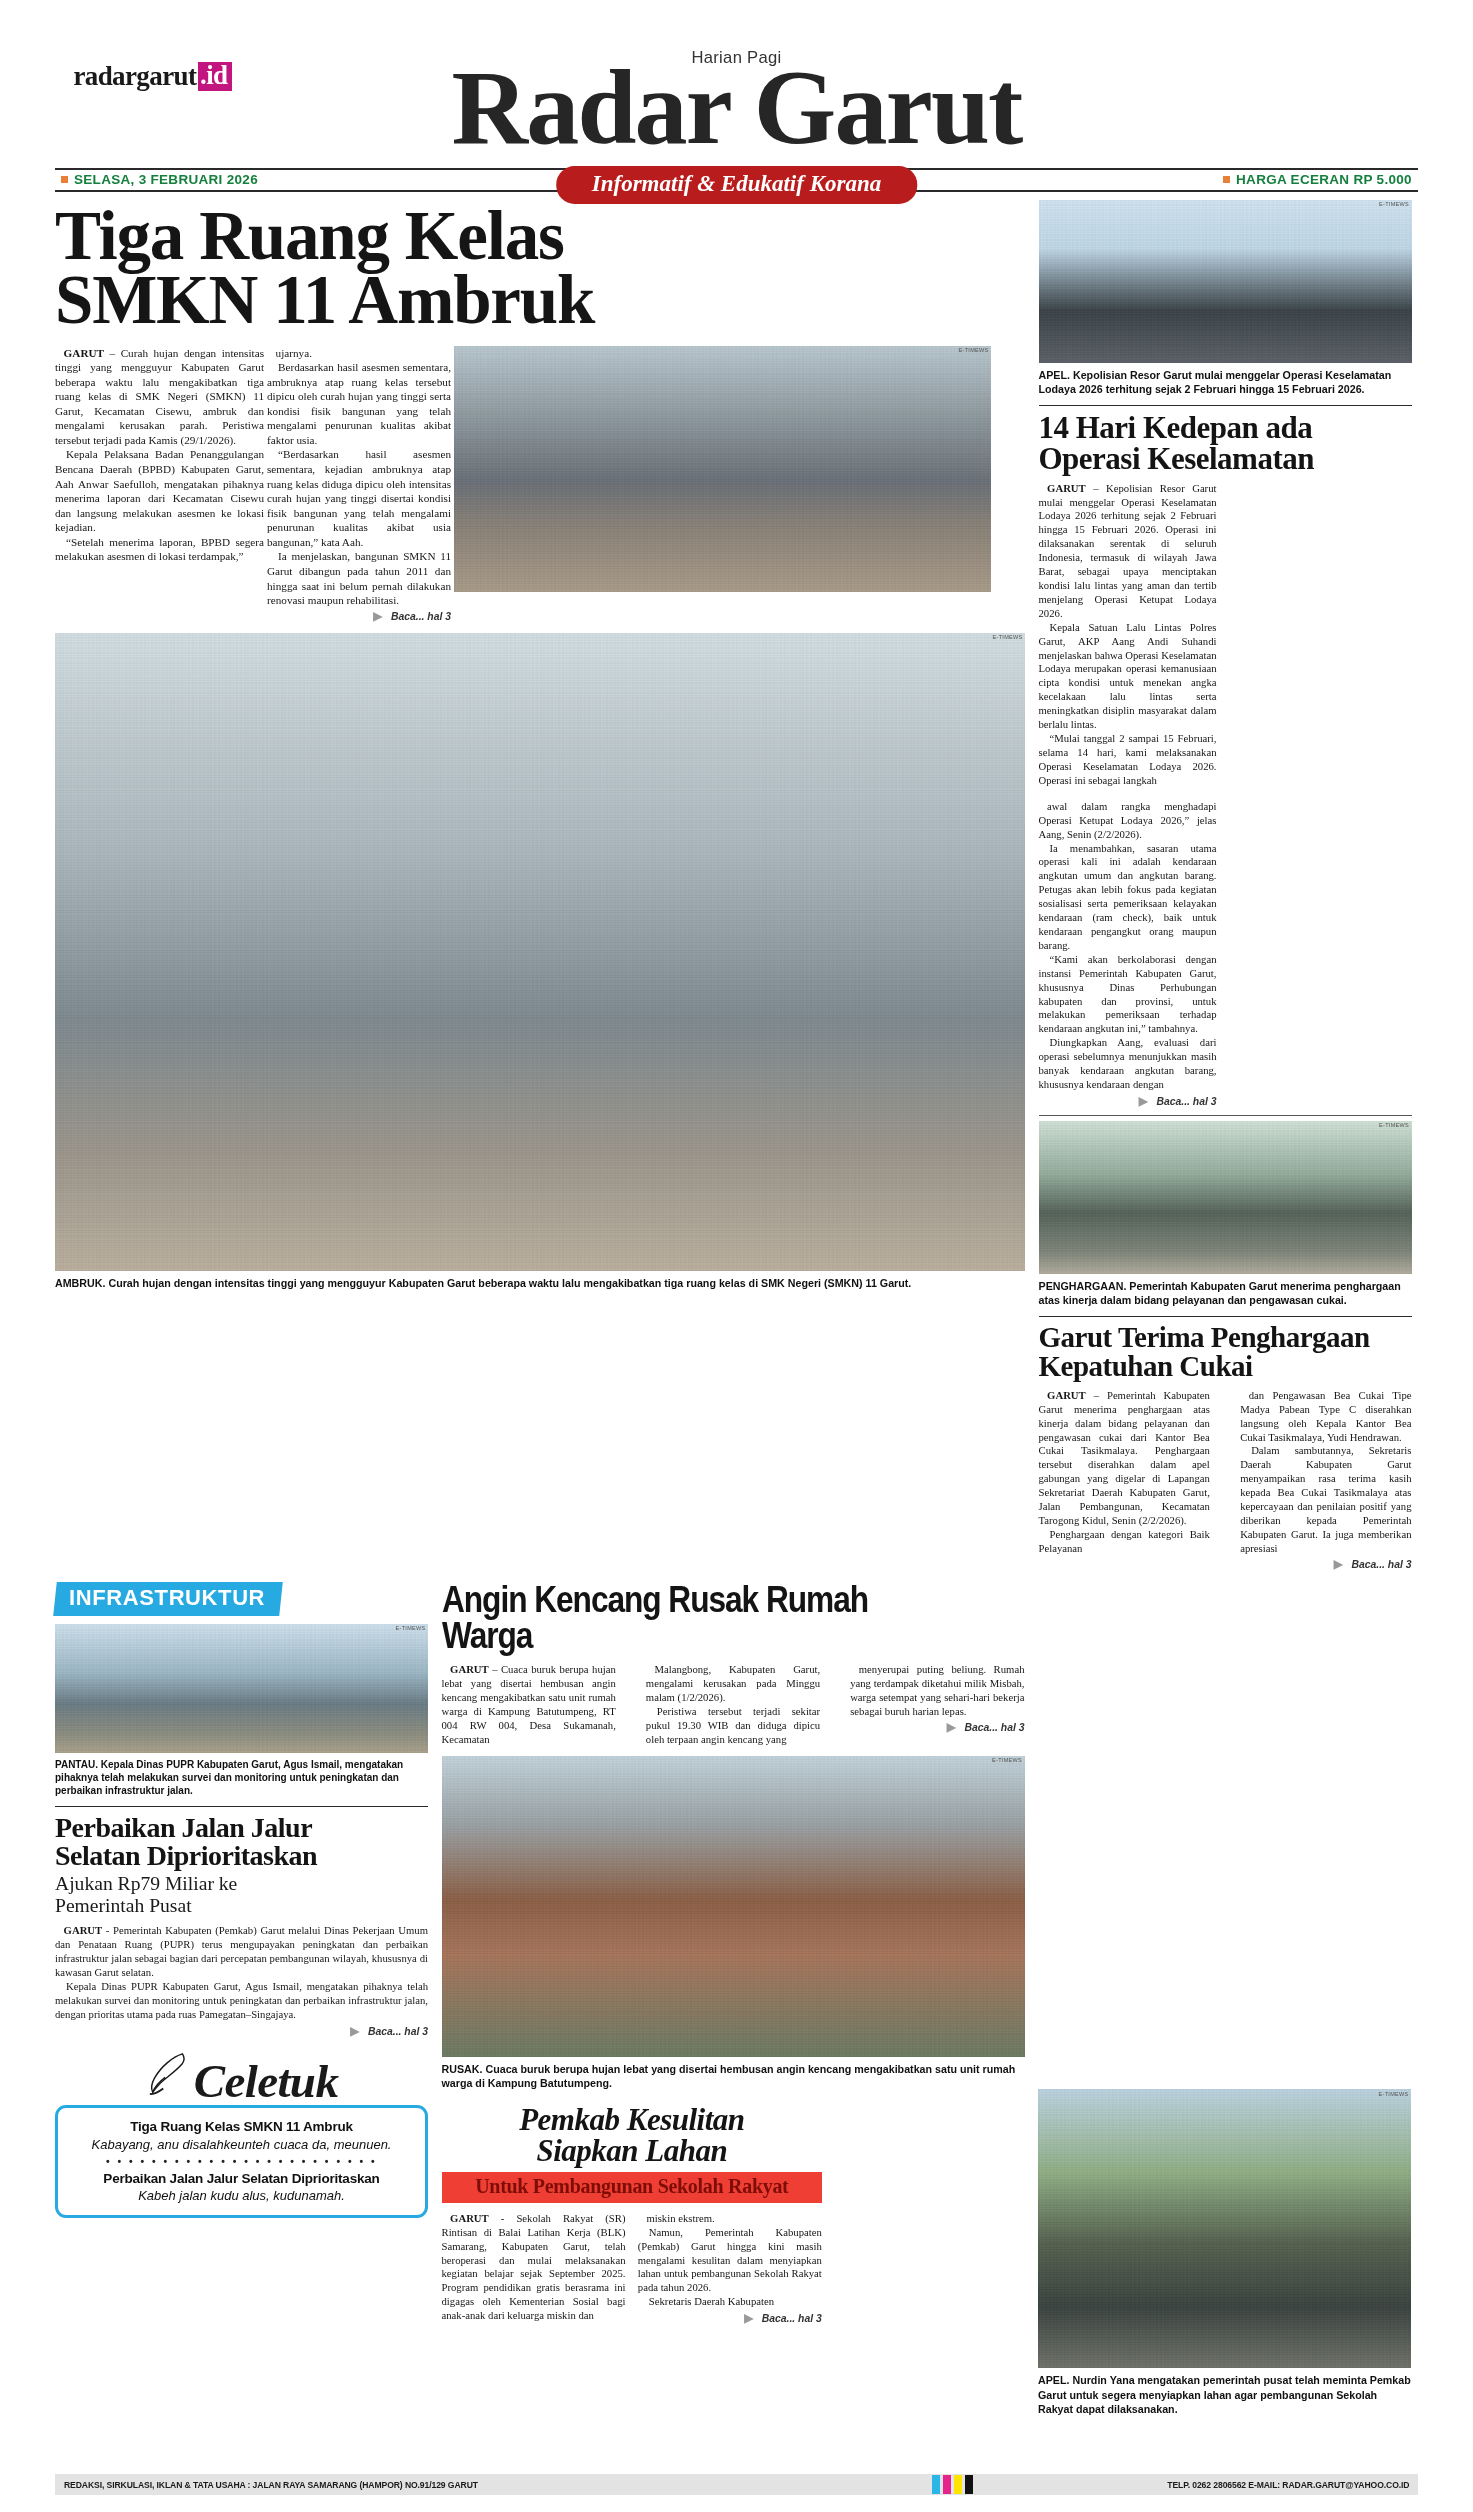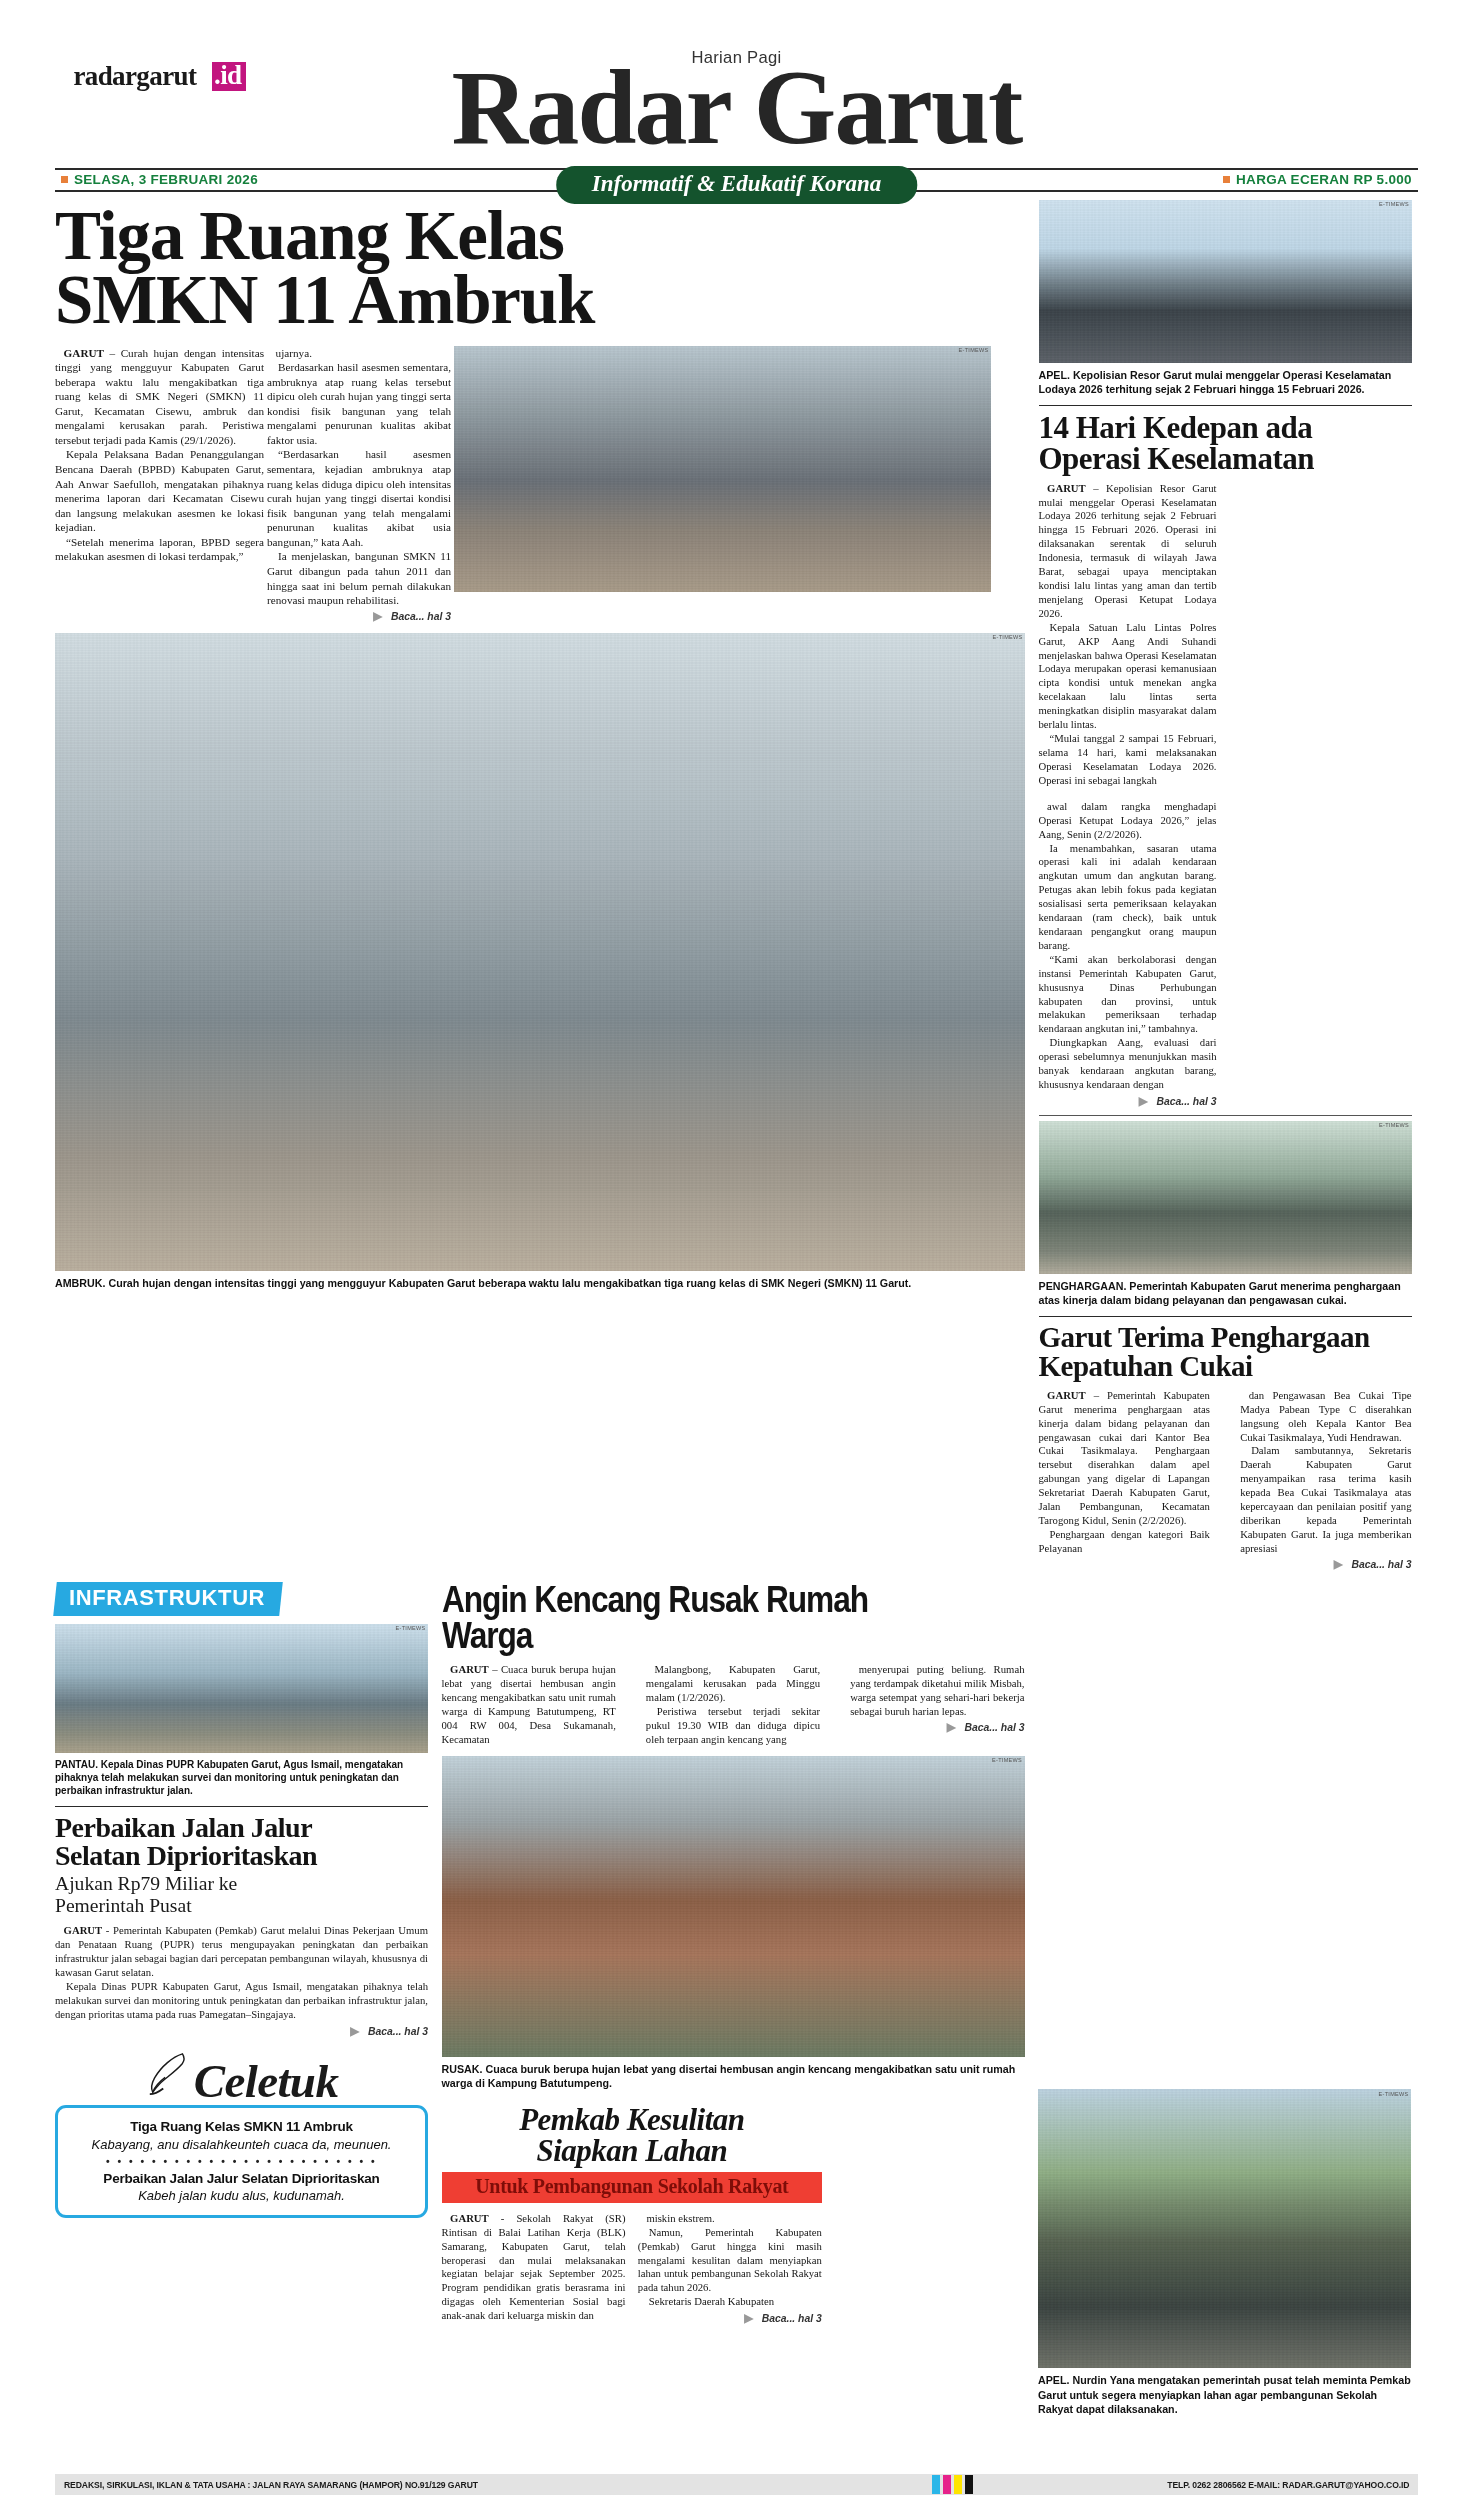--- a/index.html
+++ b/index.html
@@ -17,21 +17,21 @@
   
   .masthead { position:relative; height:184px; }
   .harian-pagi {
     position:absolute; top:48px; left:0; right:0; text-align:center;
     font-family:"Liberation Sans", sans-serif; font-size:16.6px; color:#333;
     letter-spacing:0.3px;
   }
   .site-logo {
     position:absolute; top:61px; left:18.4px;
     font-family:"Liberation Serif", serif; font-weight:bold; font-size:27px;
-    color:#1a1a1a; letter-spacing:-0.6px; display:flex; align-items:center;gap:14px;
+    color:#1a1a1a; letter-spacing:-0.6px; display:flex; align-items:center;
   }
   .site-logo .dotid {
     background:#c2157f; color:#fff; padding:0 4.3px 1.8px 2.5px; margin-left:1.2px;
     display:inline-block; line-height:1.0;
   }
   .nameplate {
     position:absolute; top:55px; left:0; right:0; text-align:center;
     font-family:"Liberation Serif", serif; font-weight:bold;
     font-size:106px; line-height:1; color:#262626; letter-spacing:-1.8px;
   }
@@ -42,21 +42,21 @@
     position:absolute; top:3.7px;
     font-family:"Liberation Sans", sans-serif; font-weight:bold;
     font-size:13.5px; letter-spacing:0.3px; color:#15803d; white-space:nowrap;
     display:flex; align-items:center; gap:6.1px;
   }
   .dateline { left:6.1px; }
   .priceline { right:6.1px; }
   .bullet-sq { width:6.8px; height:6.8px; background:#e8803a; display:inline-block; }
   .tagline {
     position:absolute; top:166px; left:50%; transform:translateX(-50%);
-    background:#14532d; color:#ffffff;
+    background:#b91c1c; color:#ffffff;
     padding:4.9px 36px 7.4px 36px;
     border-radius:18.4px;
     font-family:"Liberation Serif", serif; font-style:italic; font-weight:bold;
     font-size:23px; white-space:nowrap; z-index:4;
   }
 
   
   .main-grid { display:flex; gap:13.5px; margin-top:16px; }
   .col-left  { width:970px; }
   .col-right { width:373px; }

